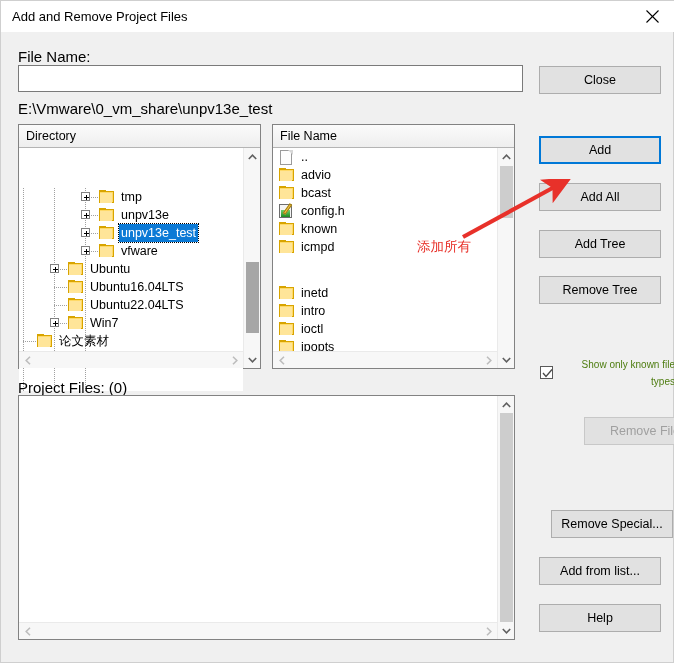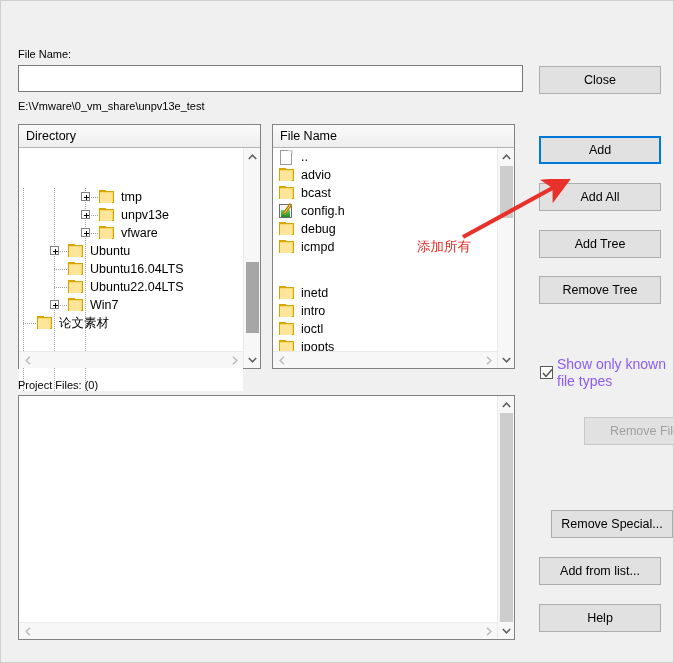--- a/index.html
+++ b/index.html
@@ -36,21 +36,21 @@
     position: absolute; right: 0; top: 0;
     width: 46px; height: 31px;
     display: flex; align-items: center; justify-content: center;
     cursor: pointer;
   }
   #close-btn svg { display: block; }
 
   
   .lbl {
     position: absolute;
-    font-size: 11px;
+    font-size: 15px;
     color: #000;
     white-space: nowrap;
   }
   #lbl-filename { left: 17px; top: 47px; }
   #lbl-path     { left: 17px; top: 99px; }
   #lbl-projfiles{ left: 17px; top: 378px; }
 
   
   #filename-input {
     position: absolute;
@@ -278,23 +278,24 @@
     position: absolute; left: 0; top: 10px;
     width: 13px; height: 13px;
     background: #fff;
     border: 1px solid #5a5a5a;
     cursor: pointer;
   }
   #chk-box svg { position: absolute; left: 1px; top: 1px; }
   #chk-label {
     position: absolute; left: 17px; top: 0;
     width: 118px;
-    font-size: 14px;
+    font-size: 10px;
     line-height: 17px;
-    color: #8b5cf6;
+    color: #4d7c0f;
+    text-align: right;
   }
 
   
   #annot-text {
     position: absolute;
     left: 416px; top: 237px;
     font-size: 13.5px;
     color: #e8312a;
     white-space: nowrap;
     font-family: "DejaVu Sans", sans-serif;
@@ -304,20 +305,31 @@
     left: 460px; top: 178px;
     width: 110px; height: 62px;
     pointer-events: none;
   }
 </style>
 </head>
 <body>
 
 <div id="dialog">
 
+  <div id="titlebar">
+    <div id="title-text">Add and Remove Project Files</div>
+    <div id="close-btn">
+      <span>
+        <svg width="13" height="13" viewBox="0 0 13 13">
+          <line x1="0.5" y1="0.5" x2="12.5" y2="12.5" stroke="#000" stroke-width="1.1"></line>
+          <line x1="12.5" y1="0.5" x2="0.5" y2="12.5" stroke="#000" stroke-width="1.1"></line>
+        </svg>
+      </span>
+    </div>
+  </div>
 
   <div class="lbl" id="lbl-filename">File Name:</div>
   <input id="filename-input" type="text" value="" style="">
   <div class="lbl" id="lbl-path">E:\Vmware\0_vm_share\unpv13e_test</div>
 
   <button class="btn" style="left:538px; top:65px;">Close</button>
 
   <div class="panel" id="dir-panel" style="left:17px; top:123px; width:243px; height:245px;">
     <div class="panel-header">Directory</div>
     <div class="panel-body" id="dir-body" style="width:224px; height:203px;margin-top:40px;">
@@ -339,20 +351,31 @@
           <div class="hguide" style="left: 66px; top: 9px; width: 19px;"></div>
           <span class="plusbox" style="left: 62px; top: 4px;"></span>
           <span style="flex: 0 0 80px;"></span>
           <span class="folder">
             <i class="tab"></i>
             <i class="back"></i>
             <i class="front"></i>
           </span>
           <span class="row-label">unpv13e</span>
         </div>
+        <div class="row selected">
+          <div class="hguide" style="left: 66px; top: 9px; width: 19px;"></div>
+          <span class="plusbox" style="left: 62px; top: 4px;"></span>
+          <span style="flex: 0 0 80px;"></span>
+          <span class="folder">
+            <i class="tab"></i>
+            <i class="back"></i>
+            <i class="front"></i>
+          </span>
+          <span class="row-label">unpv13e_test</span>
+        </div>
         <div class="row">
           <div class="hguide" style="left: 66px; top: 9px; width: 19px;"></div>
           <span class="plusbox" style="left: 62px; top: 4px;"></span>
           <span style="flex: 0 0 80px;"></span>
           <span class="folder">
             <i class="tab"></i>
             <i class="back"></i>
             <i class="front"></i>
           </span>
           <span class="row-label">vfware</span>
@@ -472,21 +495,21 @@
             <i class="pen"></i>
           </span>
           <span class="row-label">config.h</span>
         </div>
         <div class="row" style="padding-left: 4px;">
           <span class="folder">
             <i class="tab"></i>
             <i class="back"></i>
             <i class="front"></i>
           </span>
-          <span class="row-label">debug</span>
+          <span class="row-label">known</span>
         </div>
         <div class="row" style="padding-left: 4px;">
           <span class="folder">
             <i class="tab"></i>
             <i class="back"></i>
             <i class="front"></i>
           </span>
           <span class="row-label">icmpd</span>
         </div>
         <div class="row" style="padding-left: 4px; margin-top: 28px;">

